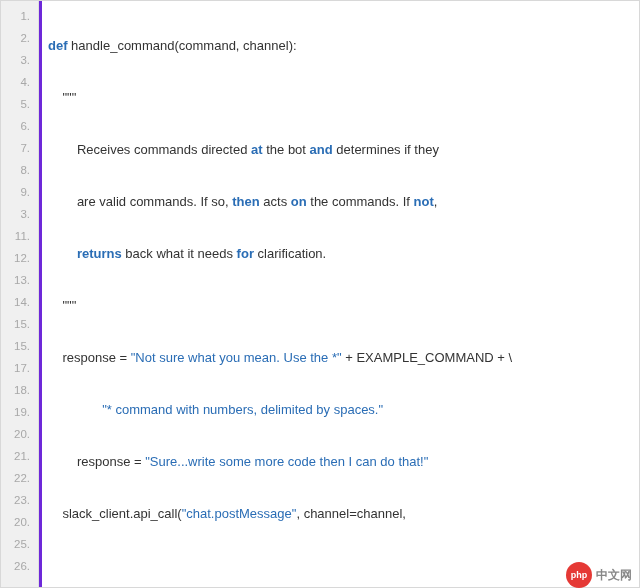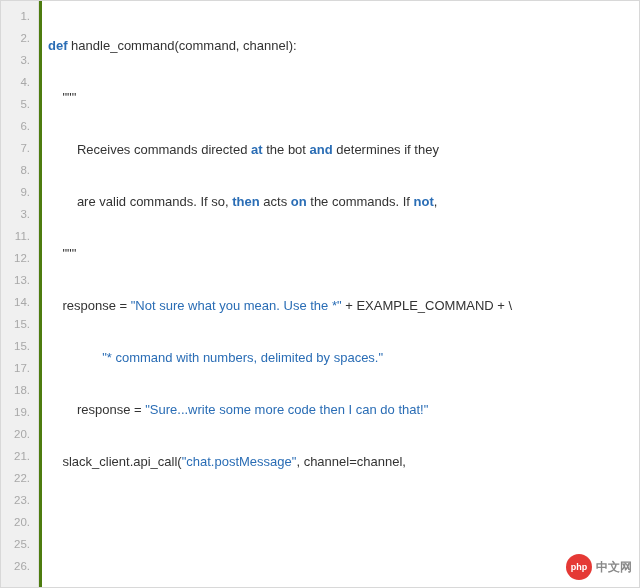--- a/index.html
+++ b/index.html
@@ -27,38 +27,38 @@
   }
   .gutter .ln {
     color: #a8a8a8;
     font-size: 11.5px;
     line-height: 22px;
     padding-right: 8px;
     height: 22px;
   }
   .code {
     flex: 1;
-    border-left: 3px solid #4d7c0f;
+    border-left: 3px solid #6d28d9;
     padding-top: 4px;
     padding-left: 6px;
     white-space: pre;
     overflow: hidden;
   }
   .line {
     line-height: 22px;
     height: 22px;
     color: #333333;
     font-size: 13px;
   }
   .kw { color: #2a6db5; font-weight: bold; }
   .str { color: #2a6db5; }
   .logo {
     position: absolute;
     right: 8px;
-    bottom: 8px;
+    bottom: 0;
     display: flex;
     align-items: center;
     gap: 4px;
   }
   .logo-icon {
     width: 26px;
     height: 26px;
     background: #e53935;
     border-radius: 50%;
     position: relative;
@@ -110,20 +110,21 @@
     <div class="ln">23.</div>
     <div class="ln">20.</div>
     <div class="ln">25.</div>
     <div class="ln">26.</div>
   </div>
   <div class="code">
     <div class="line"><span class="kw">def</span><span> handle_command(command, channel):</span></div>
     <div class="line"><span>    """</span></div>
     <div class="line"><span>        Receives commands directed </span><span class="kw">at</span><span> the bot </span><span class="kw">and</span><span> determines if they</span></div>
     <div class="line"><span>        are valid commands. If so, </span><span class="kw">then</span><span> acts </span><span class="kw">on</span><span> the commands. If </span><span class="kw">not</span><span>,</span></div>
+    <div class="line"><span>        </span><span class="kw">returns</span><span> back what it needs </span><span class="kw">for</span><span> clarification.</span></div>
     <div class="line"><span>    """</span></div>
     <div class="line"><span>    response = </span><span class="str">"Not sure what you mean. Use the *"</span><span> + EXAMPLE_COMMAND + \</span></div>
     <div class="line"><span>               </span><span class="str">"* command with numbers, delimited by spaces."</span></div>
     <div class="line"><span>        response = </span><span class="str">"Sure...write some more code then I can do that!"</span></div>
     <div class="line"><span>    slack_client.api_call(</span><span class="str">"chat.postMessage"</span><span>, channel=channel,</span></div>
     
     
     
     
     

